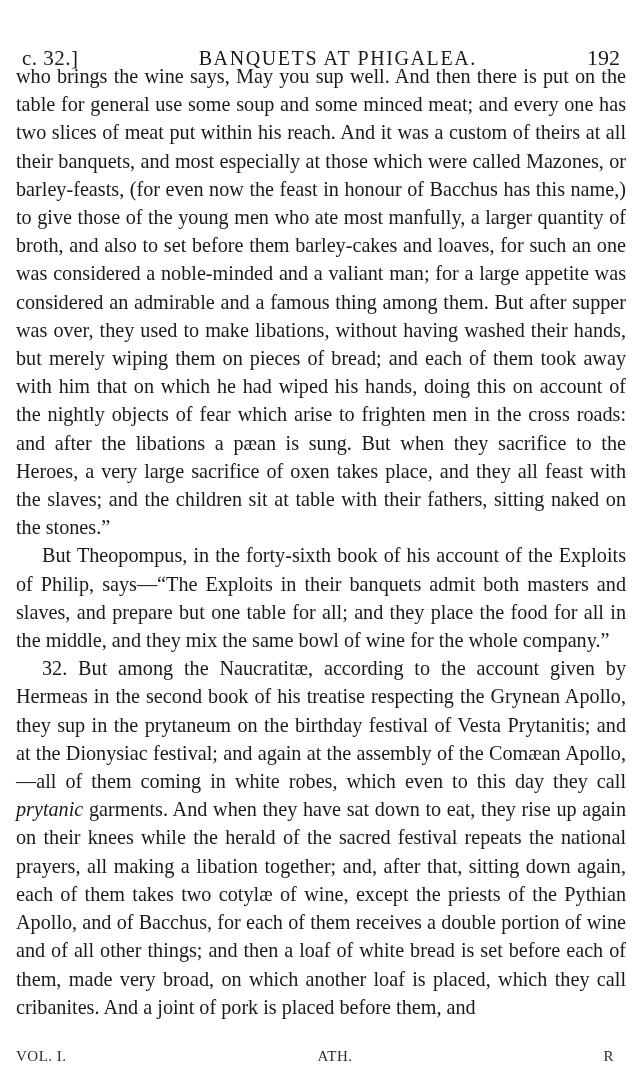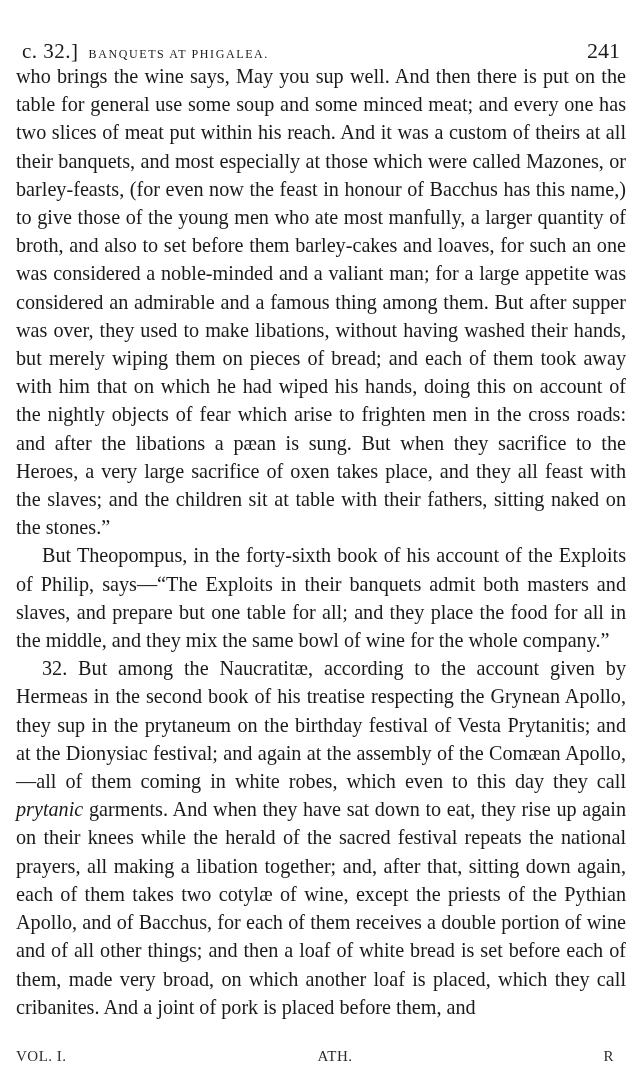--- a/index.html
+++ b/index.html
@@ -27,25 +27,26 @@
     justify-content: space-between;
     margin: 0 6px 14px 6px;
     height: 26px;
   }
   .header-left {
     font-size: 21px;
     letter-spacing: 0.5px;
     white-space: nowrap;
   }
   .header-center {
-    font-size: 12px;
+    font-size: 20px;
     letter-spacing: 1.6px;
     text-transform: uppercase;
     white-space: nowrap;
     flex: 1;
+    text-align: center;
     padding-left: 10px;
     margin-top: 25px;
   }
   .header-right {
     font-size: 22px;
     white-space: nowrap;
   }
   .body-text {
     font-size: 20.2px;
     line-height: 28.2px;
@@ -79,21 +80,21 @@
   .footer-right { white-space: nowrap; }
 </style>
 </head>
 <body>
 
 <div class="page">
 
   <div class="header">
     <div class="header-left">c. 32.]</div>
     <div class="header-center">BANQUETS AT PHIGALEA.</div>
-    <div class="header-right">241</div>
+    <div class="header-right">192</div>
   </div>
 
   <div class="body-text">
     <p>who brings the wine says, May you sup well. And then there is put on the table for general use some soup and some minced meat; and every one has two slices of meat put within his reach. And it was a custom of theirs at all their banquets, and most especially at those which were called Mazones, or barley-feasts, (for even now the feast in honour of Bacchus has this name,) to give those of the young men who ate most manfully, a larger quantity of broth, and also to set before them barley-cakes and loaves, for such an one was considered a noble-minded and a valiant man; for a large appetite was considered an admirable and a famous thing among them. But after supper was over, they used to make libations, without having washed their hands, but merely wiping them on pieces of bread; and each of them took away with him that on which he had wiped his hands, doing this on account of the nightly objects of fear which arise to frighten men in the cross roads: and after the libations a pæan is sung. But when they sacrifice to the Heroes, a very large sacrifice of oxen takes place, and they all feast with the slaves; and the children sit at table with their fathers, sitting naked on the stones.”</p>
     <p class="para-indent">But Theopompus, in the forty-sixth book of his account of the Exploits of Philip, says—“The Exploits in their banquets admit both masters and slaves, and prepare but one table for all; and they place the food for all in the middle, and they mix the same bowl of wine for the whole company.”</p>
     <p class="para-indent"><span>32. But among the Naucratitæ, according to the account given by Hermeas in the second book of his treatise respecting the Grynean Apollo, they sup in the prytaneum on the birthday festival of Vesta Prytanitis; and at the Dionysiac festival; and again at the assembly of the Comæan Apollo,—all of them coming in white robes, which even to this day they call </span><span class="ital">prytanic</span><span> garments. And when they have sat down to eat, they rise up again on their knees while the herald of the sacred festival repeats the national prayers, all making a libation together; and, after that, sitting down again, each of them takes two cotylæ of wine, except the priests of the Pythian Apollo, and of Bacchus, for each of them receives a double portion of wine and of all other things; and then a loaf of white bread is set before each of them, made very broad, on which another loaf is placed, which they call cribanites. And a joint of pork is placed before them, and</span></p>
   </div>
 
   <div class="footer">
     <div class="footer-left">VOL. I.</div>

